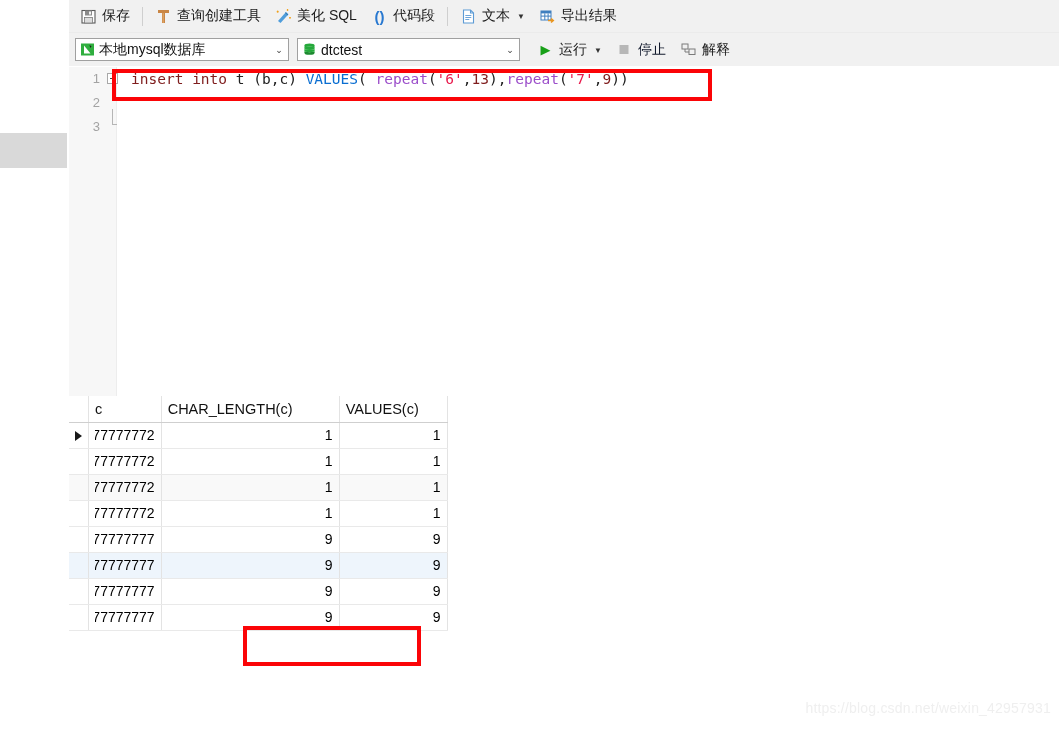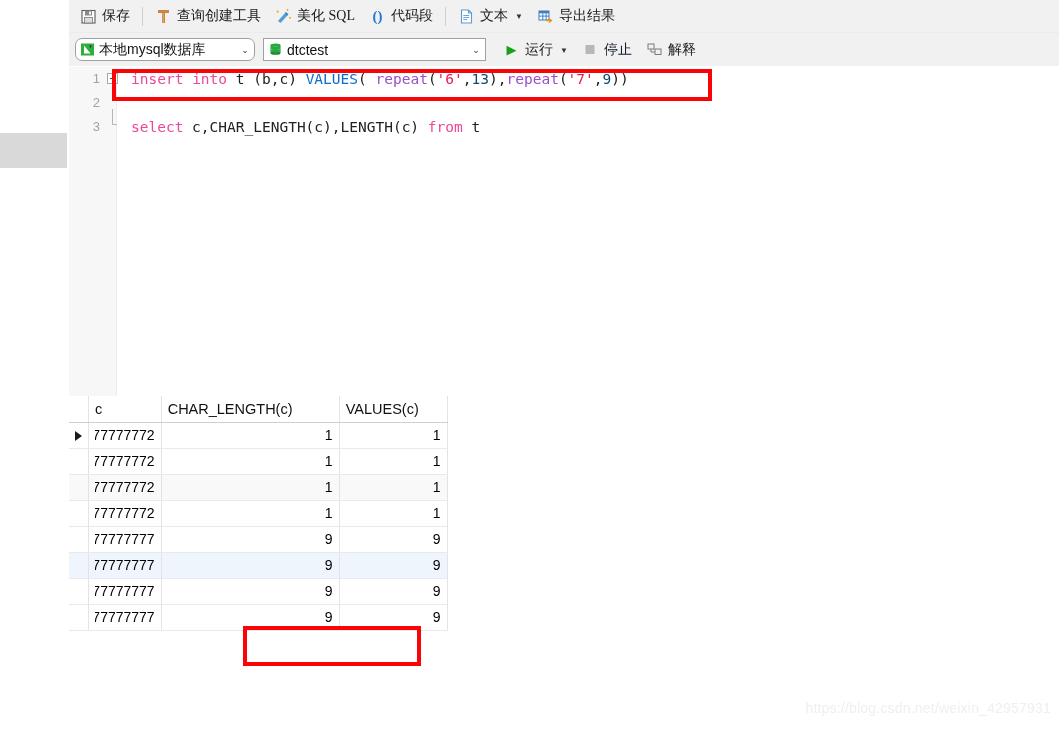--- a/index.html
+++ b/index.html
@@ -58,21 +58,20 @@
   .tb-item {
     display: flex;
     align-items: center;
     height: 25px;
     padding: 0 7px;
     gap: 5px;
     cursor: default;
     white-space: nowrap;
     font-size: 14px;
     color: #1a1a1a;
-    font-family: Liberation Serif, serif;
   }
   .tb-item.dim { color: #0f172a; }
   .tb-sep {
     width: 1px;
     height: 19px;
     background: #cfcfcf;
     margin: 0 5px;
   }
   .tb-caret {
     font-size: 8px;
@@ -100,21 +99,21 @@
     background: #ffffff;
     border: 1px solid #a0a0a0;
     display: flex;
     align-items: center;
     box-sizing: border-box;
     font-size: 14px;
     color: #111;
     position: relative;
     padding-left: 4px;
   }
-  .combo.db { width: 180px; margin-right: 8px; border-radius: 7px; }
+  .combo.db { width: 214px; margin-right: 8px; }
   .combo.schema { width: 223px; margin-right: 10px; }
   .combo .cmb-label {
     flex: 1;
     padding-left: 4px;
     overflow: hidden;
     white-space: nowrap;
   }
   .combo .cmb-arrow {
     width: 18px;
     text-align: center;
@@ -184,25 +183,25 @@
     background: #b5b5b5;
   }
   .fold-tail:after {
     content: "";
     position: absolute;
     left: 0; top: 15px;
     width: 5px; height: 1px;
     background: #b5b5b5;
   }
   .ctext { position: absolute; left: 62px; top: 0; }
-  .kw   { color: #ec4899; }
+  .kw   { color: #7f1d1d; }
   .kw2  { color: #0a6ed1; }
   .fn   { color: #9b4dca; }
   .str  { color: #e8194b; }
-  .num  { color: #0c4a6e; }
+  .num  { color: #7f1d1d; }
   .pl   { color: #222222; }
 
   
   .red-box {
     position: absolute;
     border: 4px solid #fb0407;
     box-sizing: border-box;
     pointer-events: none;
   }
   #redbox-sql { left: 112px; top: 69px; width: 600px; height: 32px; }
@@ -506,21 +505,20 @@
         <span class="ctext"><span class="kw">insert</span><span class="pl"> </span><span class="kw">into</span><span class="pl"> t (b,c) </span><span class="kw2">VALUES</span><span class="pl">( </span><span class="fn">repeat</span><span class="pl">(</span><span class="str">'6'</span><span class="pl">,</span><span class="num">13</span><span class="pl">),</span><span class="fn">repeat</span><span class="pl">(</span><span class="str">'7'</span><span class="pl">,</span><span class="num">9</span><span class="pl">))</span></span>
       </div>
 
       <div class="code-line">
         <span class="lno">2</span>
         <span class="fold-tail"></span>
       </div>
 
       <div class="code-line">
         <span class="lno">3</span>
-        <span class="ctext"><span class="kw">select</span><span class="pl"> c,CHAR_LENGTH(c),LENGTH(c) </span><span class="kw">from</span><span class="pl"> t</span></span>
       </div>
 
     </div>
   </div>
 
   <div class="results">
 
 
     <div class="grid">
       <table class="rs">

